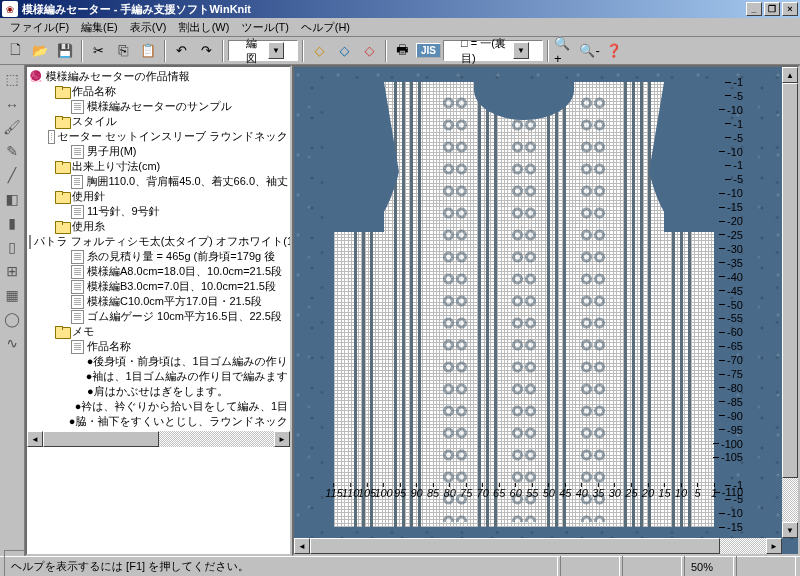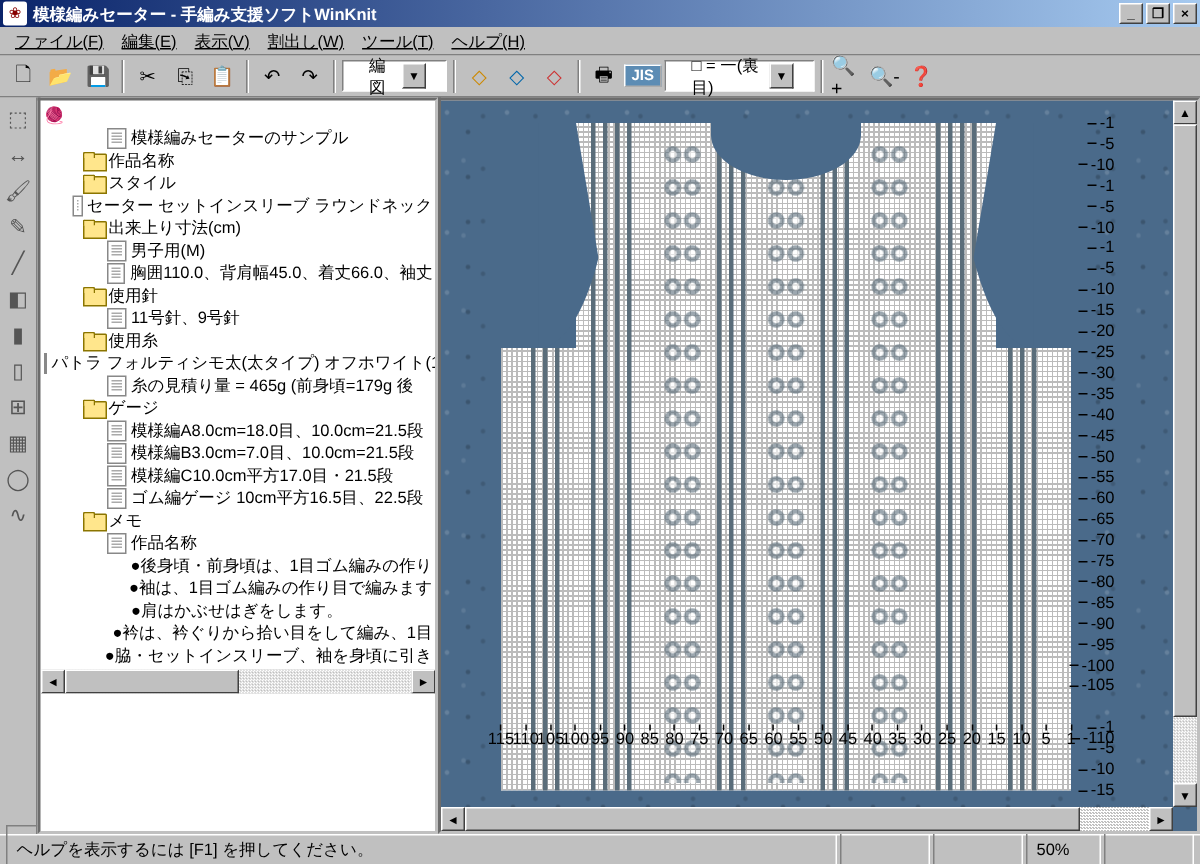--- a/index.html
+++ b/index.html
@@ -3,21 +3,21 @@
 <meta charset="utf-8">
 <style>
 * { margin: 0; padding: 0; box-sizing: border-box; font-family: "MS UI Gothic", "MS Gothic", sans-serif; font-size: 11px; }
 body { width: 800px; height: 576px; background: #c0c0c0; overflow: hidden; display: flex; flex-direction: column; }
 .titlebar { height: 18px; background: linear-gradient(to right, #0a246a, #a6caf0); color: #fff; display: flex; align-items: center; padding: 0 2px; }
 .titlebar .icon { width: 16px; height: 16px; background: #fff; border-radius: 2px; margin-right: 4px; display: flex; align-items: center; justify-content: center; font-size: 10px; color: #800; }
 .titlebar .title { flex: 1; font-weight: bold; font-size: 11px; }
 .titlebar .winbtns { display: flex; gap: 2px; }
 .titlebar .winbtn { width: 16px; height: 14px; background: #c0c0c0; border: 1px solid; border-color: #fff #404040 #404040 #fff; font-size: 9px; display: flex; align-items: center; justify-content: center; cursor: pointer; font-family: Arial; font-weight: bold; color: #000;}
 .menubar { height: 19px; background: #c0c0c0; display: flex; align-items: center; padding: 0 4px; border-bottom: 1px solid #808080;}
-.menubar .menuitem { padding: 2px 6px; cursor: pointer; text-decoration: underline; }
+.menubar .menuitem { padding: 2px 6px; cursor: pointer; }
 .toolbar { height: 28px; background: #c0c0c0; display: flex; align-items: center; padding: 2px 4px; gap: 2px; border-bottom: 1px solid #808080;}
 .tbtn { width: 23px; height: 22px; border: 1px solid #c0c0c0; display: flex; align-items: center; justify-content: center; cursor: pointer; font-size: 13px; }
 .tsep { width: 2px; height: 22px; border-left: 1px solid #808080; border-right: 1px solid #fff; margin: 0 2px; }
 .combo { height: 21px; background: #fff; border: 1px solid; border-color: #808080 #fff #fff #808080; display: flex; align-items: center; padding: 0 13px; }
 .combo span { flex: 1; padding: 0 4px; }
 .combo .dd { width: 16px; height: 17px; background: #c0c0c0; border: 1px solid; border-color: #fff #404040 #404040 #fff; display: flex; align-items: center; justify-content: center; font-size: 8px; }
 .content { flex: 1; display: flex; min-height: 0; }
 .sidebar { width: 25px; background: #c0c0c0; border-right: 1px solid #808080; display: flex; flex-direction: column; align-items: center; padding-top: 4px; gap: 4px; }
 .sidetool { width: 20px; height: 20px; display: flex; align-items: center; justify-content: center; cursor: pointer; font-size: 14px; color: #555; }
 .treepanel { width: 267px; background: #fff; border: 2px inset #c0c0c0; overflow: auto; position: relative; }
@@ -49,21 +49,21 @@
   radial-gradient(circle at 50% 50%, #fff 2px, #5a6d7a 3px 5px, transparent 6px);
   background-size: 13px 22px; background-position: 0 0, 6px 11px; opacity:0.6;}
 .neck { position:absolute; top:0; left:140px; width:100px; height:38px; background:#4a6a8a; border-bottom-left-radius:50px 30px; border-bottom-right-radius:50px 30px;}
 .arm-l { position:absolute; top:0; left:0; width:50px; height:150px; background:#4a6a8a; }
 .arm-l::after{content:''; position:absolute; right:-25px; top:0; width:50px; height:150px; background:#4a6a8a; border-bottom-right-radius:50px 150px; clip-path: polygon(0 0, 50% 0, 100% 100%, 0 100%);}
 .arm-r { position:absolute; top:0; right:0; width:50px; height:150px; background:#4a6a8a; }
 .arm-r::after{content:''; position:absolute; left:-25px; top:0; width:50px; height:150px; background:#4a6a8a; border-bottom-left-radius:50px 150px; clip-path: polygon(50% 0, 100% 0, 100% 100%, 0 100%);}
 .ruler-r { position:absolute; right: 55px; top: 15px; width:30px; height:445px; color:#000; font-size:8px;}
 .ruler-r div { position:absolute; right:0; transform:translateY(-50%); display:flex; align-items:center;}
 .ruler-r div::before {content:''; width:6px; height:1px; background:#000; margin-right:2px;}
-.ruler-b { position:absolute; left: 40px; bottom:55px; width:352px; height:14px; color:#000; font-size:8px;}
+.ruler-b { position:absolute; left: 40px; bottom:55px; width:352px; height:14px; color:#000; font-size:8px;font-style:italic;}
 .ruler-b div { position:absolute; bottom:0; transform:translateX(-50%); display:flex; flex-direction:column; align-items:center;}
 .ruler-b div::before {content:''; width:1px; height:4px; background:#000;}
 .canvas-sb-v { position:absolute; right:0; top:0; bottom:16px; width:16px; background:#c0c0c0; display:flex; flex-direction:column;}
 .canvas-sb-h { position:absolute; left:0; right:16px; bottom:0; height:16px; background:#c0c0c0; display:flex;}
 .sb-thumb { background:#c0c0c0; border:1px solid; border-color:#fff #404040 #404040 #fff;}
 .statusbar { height: 20px; background:#c0c0c0; border-top:1px solid #fff; display:flex; align-items:center; padding:0 4px; gap:2px;}
 .statusbar .panel { border:1px solid; border-color:#808080 #fff #fff #808080; height:18px; padding:16px 6px; display:flex; align-items:center;}
 .statusbar .main { flex:1;}
 .jis-box{background:#5c8cb4;color:#fff;font-weight:bold;padding:1px 4px;border:1px outset #fff;font-size:10px;}
 </style>
@@ -135,135 +135,131 @@
     <div class="sidetool">⊞</div>
     <div class="sidetool">▦</div>
     <div class="sidetool">◯</div>
     <div class="sidetool">∿</div>
   </div>
 
   <div class="treepanel">
     <div class="tree" id="tree">
         <div class="tree-node">
           <span style="margin-right:3px">🧶</span>
+          <span>模様編みセーターの作品情報</span>
+        </div>
+        <div class="tree-node">
+          <span class="indent" style="width:26px"></span>
+          <span class="folder-icon"></span>
+          <span>作品名称</span>
         </div>
         <div class="tree-node">
           <span class="indent" style="width:42px"></span>
           <span class="doc-icon"></span>
           <span>模様編みセーターのサンプル</span>
         </div>
         <div class="tree-node">
           <span class="indent" style="width:26px"></span>
           <span class="folder-icon"></span>
+          <span>スタイル</span>
+        </div>
+        <div class="tree-node">
+          <span class="indent" style="width:42px"></span>
+          <span class="doc-icon"></span>
+          <span>セーター セットインスリーブ ラウンドネック</span>
+        </div>
+        <div class="tree-node">
+          <span class="indent" style="width:42px"></span>
+          <span class="doc-icon"></span>
+          <span>男子用(M)</span>
+        </div>
+        <div class="tree-node">
+          <span class="indent" style="width:26px"></span>
+          <span class="folder-icon"></span>
+          <span>出来上り寸法(cm)</span>
+        </div>
+        <div class="tree-node">
+          <span class="indent" style="width:42px"></span>
+          <span class="doc-icon"></span>
+          <span>胸囲110.0、背肩幅45.0、着丈66.0、袖丈</span>
+        </div>
+        <div class="tree-node">
+          <span class="indent" style="width:26px"></span>
+          <span class="folder-icon"></span>
+          <span>使用針</span>
+        </div>
+        <div class="tree-node">
+          <span class="indent" style="width:42px"></span>
+          <span class="doc-icon"></span>
+          <span>11号針、9号針</span>
+        </div>
+        <div class="tree-node">
+          <span class="indent" style="width:26px"></span>
+          <span class="folder-icon"></span>
+          <span>使用糸</span>
+        </div>
+        <div class="tree-node">
+          <span class="indent" style="width:42px"></span>
+          <span class="doc-icon"></span>
+          <span>パトラ フォルティシモ太(太タイプ) オフホワイト(10</span>
+        </div>
+        <div class="tree-node">
+          <span class="indent" style="width:42px"></span>
+          <span class="doc-icon"></span>
+          <span>糸の見積り量 = 465g (前身頃=179g 後</span>
+        </div>
+        <div class="tree-node">
+          <span class="indent" style="width:42px"></span>
+          <span class="doc-icon"></span>
+          <span>模様編A8.0cm=18.0目、10.0cm=21.5段</span>
+        </div>
+        <div class="tree-node">
+          <span class="indent" style="width:42px"></span>
+          <span class="doc-icon"></span>
+          <span>模様編B3.0cm=7.0目、10.0cm=21.5段</span>
+        </div>
+        <div class="tree-node">
+          <span class="indent" style="width:42px"></span>
+          <span class="doc-icon"></span>
+          <span>模様編C10.0cm平方17.0目・21.5段</span>
+        </div>
+        <div class="tree-node">
+          <span class="indent" style="width:42px"></span>
+          <span class="doc-icon"></span>
+          <span>ゴム編ゲージ 10cm平方16.5目、22.5段</span>
+        </div>
+        <div class="tree-node">
+          <span class="indent" style="width:26px"></span>
+          <span class="folder-icon"></span>
+          <span>メモ</span>
+        </div>
+        <div class="tree-node">
+          <span class="indent" style="width:42px"></span>
+          <span class="doc-icon"></span>
           <span>作品名称</span>
         </div>
         <div class="tree-node">
-          <span class="indent" style="width:26px"></span>
-          <span class="folder-icon"></span>
-          <span>スタイル</span>
-        </div>
-        <div class="tree-node">
-          <span class="indent" style="width:42px"></span>
-          <span class="doc-icon"></span>
-          <span>セーター セットインスリーブ ラウンドネック</span>
-        </div>
-        <div class="tree-node">
-          <span class="indent" style="width:26px"></span>
-          <span class="folder-icon"></span>
-          <span>出来上り寸法(cm)</span>
-        </div>
-        <div class="tree-node">
-          <span class="indent" style="width:42px"></span>
-          <span class="doc-icon"></span>
-          <span>男子用(M)</span>
-        </div>
-        <div class="tree-node">
-          <span class="indent" style="width:42px"></span>
-          <span class="doc-icon"></span>
-          <span>胸囲110.0、背肩幅45.0、着丈66.0、袖丈</span>
-        </div>
-        <div class="tree-node">
-          <span class="indent" style="width:26px"></span>
-          <span class="folder-icon"></span>
-          <span>使用針</span>
-        </div>
-        <div class="tree-node">
-          <span class="indent" style="width:42px"></span>
-          <span class="doc-icon"></span>
-          <span>11号針、9号針</span>
-        </div>
-        <div class="tree-node">
-          <span class="indent" style="width:26px"></span>
-          <span class="folder-icon"></span>
-          <span>使用糸</span>
-        </div>
-        <div class="tree-node">
-          <span class="indent" style="width:42px"></span>
-          <span class="doc-icon"></span>
-          <span>パトラ フォルティシモ太(太タイプ) オフホワイト(10</span>
-        </div>
-        <div class="tree-node">
-          <span class="indent" style="width:42px"></span>
-          <span class="doc-icon"></span>
-          <span>糸の見積り量 = 465g (前身頃=179g 後</span>
-        </div>
-        <div class="tree-node">
-          <span class="indent" style="width:26px"></span>
-          <span class="folder-icon"></span>
-          <span>ゲージ</span>
-        </div>
-        <div class="tree-node">
-          <span class="indent" style="width:42px"></span>
-          <span class="doc-icon"></span>
-          <span>模様編A8.0cm=18.0目、10.0cm=21.5段</span>
-        </div>
-        <div class="tree-node">
-          <span class="indent" style="width:42px"></span>
-          <span class="doc-icon"></span>
-          <span>模様編B3.0cm=7.0目、10.0cm=21.5段</span>
-        </div>
-        <div class="tree-node">
-          <span class="indent" style="width:42px"></span>
-          <span class="doc-icon"></span>
-          <span>模様編C10.0cm平方17.0目・21.5段</span>
-        </div>
-        <div class="tree-node">
-          <span class="indent" style="width:42px"></span>
-          <span class="doc-icon"></span>
-          <span>ゴム編ゲージ 10cm平方16.5目、22.5段</span>
-        </div>
-        <div class="tree-node">
-          <span class="indent" style="width:26px"></span>
-          <span class="folder-icon"></span>
-          <span>メモ</span>
-        </div>
-        <div class="tree-node">
-          <span class="indent" style="width:42px"></span>
-          <span class="doc-icon"></span>
-          <span>作品名称</span>
-        </div>
-        <div class="tree-node">
           <span class="indent" style="width:58px"></span>
           <span>●後身頃・前身頃は、1目ゴム編みの作り</span>
         </div>
         <div class="tree-node">
           <span class="indent" style="width:58px"></span>
           <span>●袖は、1目ゴム編みの作り目で編みます</span>
         </div>
         <div class="tree-node">
           <span class="indent" style="width:58px"></span>
           <span>●肩はかぶせはぎをします。</span>
         </div>
         <div class="tree-node">
           <span class="indent" style="width:58px"></span>
           <span>●衿は、衿ぐりから拾い目をして編み、1目</span>
         </div>
         <div class="tree-node">
           <span class="indent" style="width:58px"></span>
-          <span>●脇・セットインスリーブ、袖を身頃に引き</span>
+          <span>●脇・袖下をすくいとじし、ラウンドネック</span>
         </div>
       </div>
     <div class="tree-scrollbar-h">
       <div class="sb-btn">◄</div>
       <div class="sb-track">
           <div class="sb-thumb" style="width:50%;height:100%"></div>
         </div>
       <div class="sb-btn">►</div>
     </div>
   </div>

